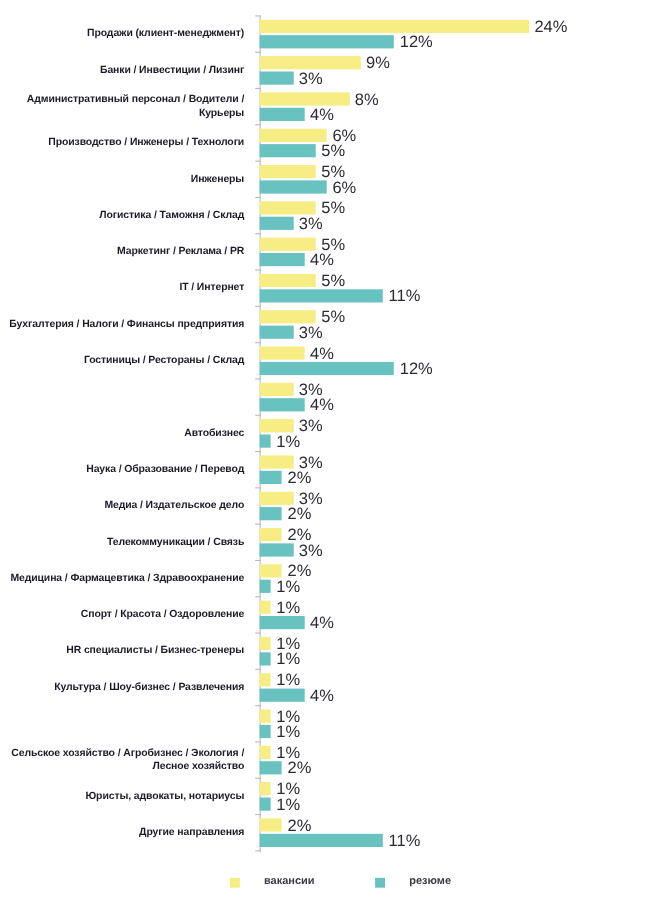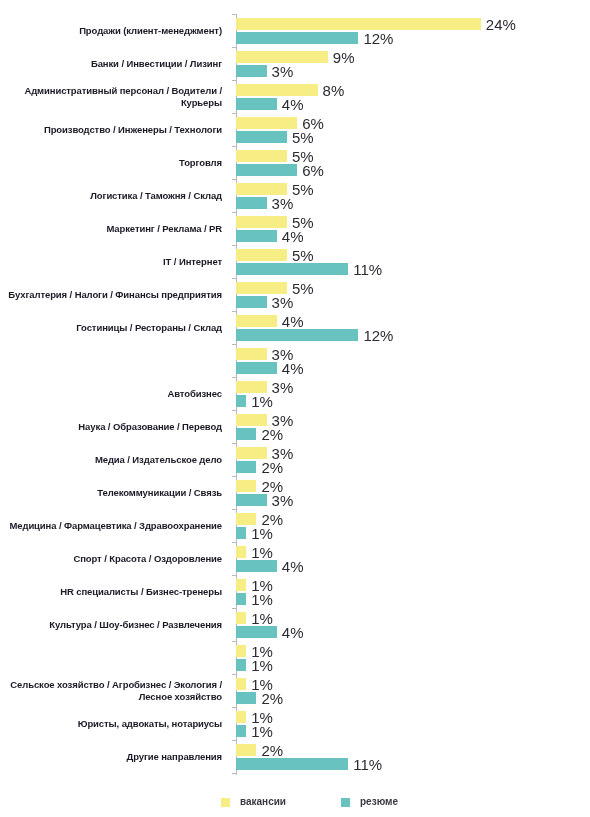--- a/index.html
+++ b/index.html
@@ -116,21 +116,21 @@
     top: 796px;
     width: 590px;
     display: flex;
     align-items: center;
     justify-content: center;
     gap: 26px;
   }
   .legend-item {
     display: flex;
     align-items: flex-end;
-    gap: 10px;
+    gap: 22px;
     padding-left: 29px;
   }
   .legend-swatch {
     width: 9px;
     height: 9px;
     display: block;
   }
   .legend-swatch.vac { background: #f6ee85; }
   .legend-swatch.res { background: #68c2c0; }
   .legend-label {
@@ -193,21 +193,21 @@
               <div class="bar vac" style="width: 61.2px;"></div>
               <span class="bar-value">6%</span>
             </div>
             <div class="bar-wrap second">
               <div class="bar res" style="width: 51px;"></div>
               <span class="bar-value">5%</span>
             </div>
           </div>
         </div>
         <div class="row">
-          <div class="cat-label">Торговля</div>
+          <div class="cat-label">Инженеры</div>
           <div class="bars">
             <div class="bar-wrap first">
               <div class="bar vac" style="width: 51px;"></div>
               <span class="bar-value">5%</span>
             </div>
             <div class="bar-wrap second">
               <div class="bar res" style="width: 61.2px;"></div>
               <span class="bar-value">6%</span>
             </div>
           </div>

